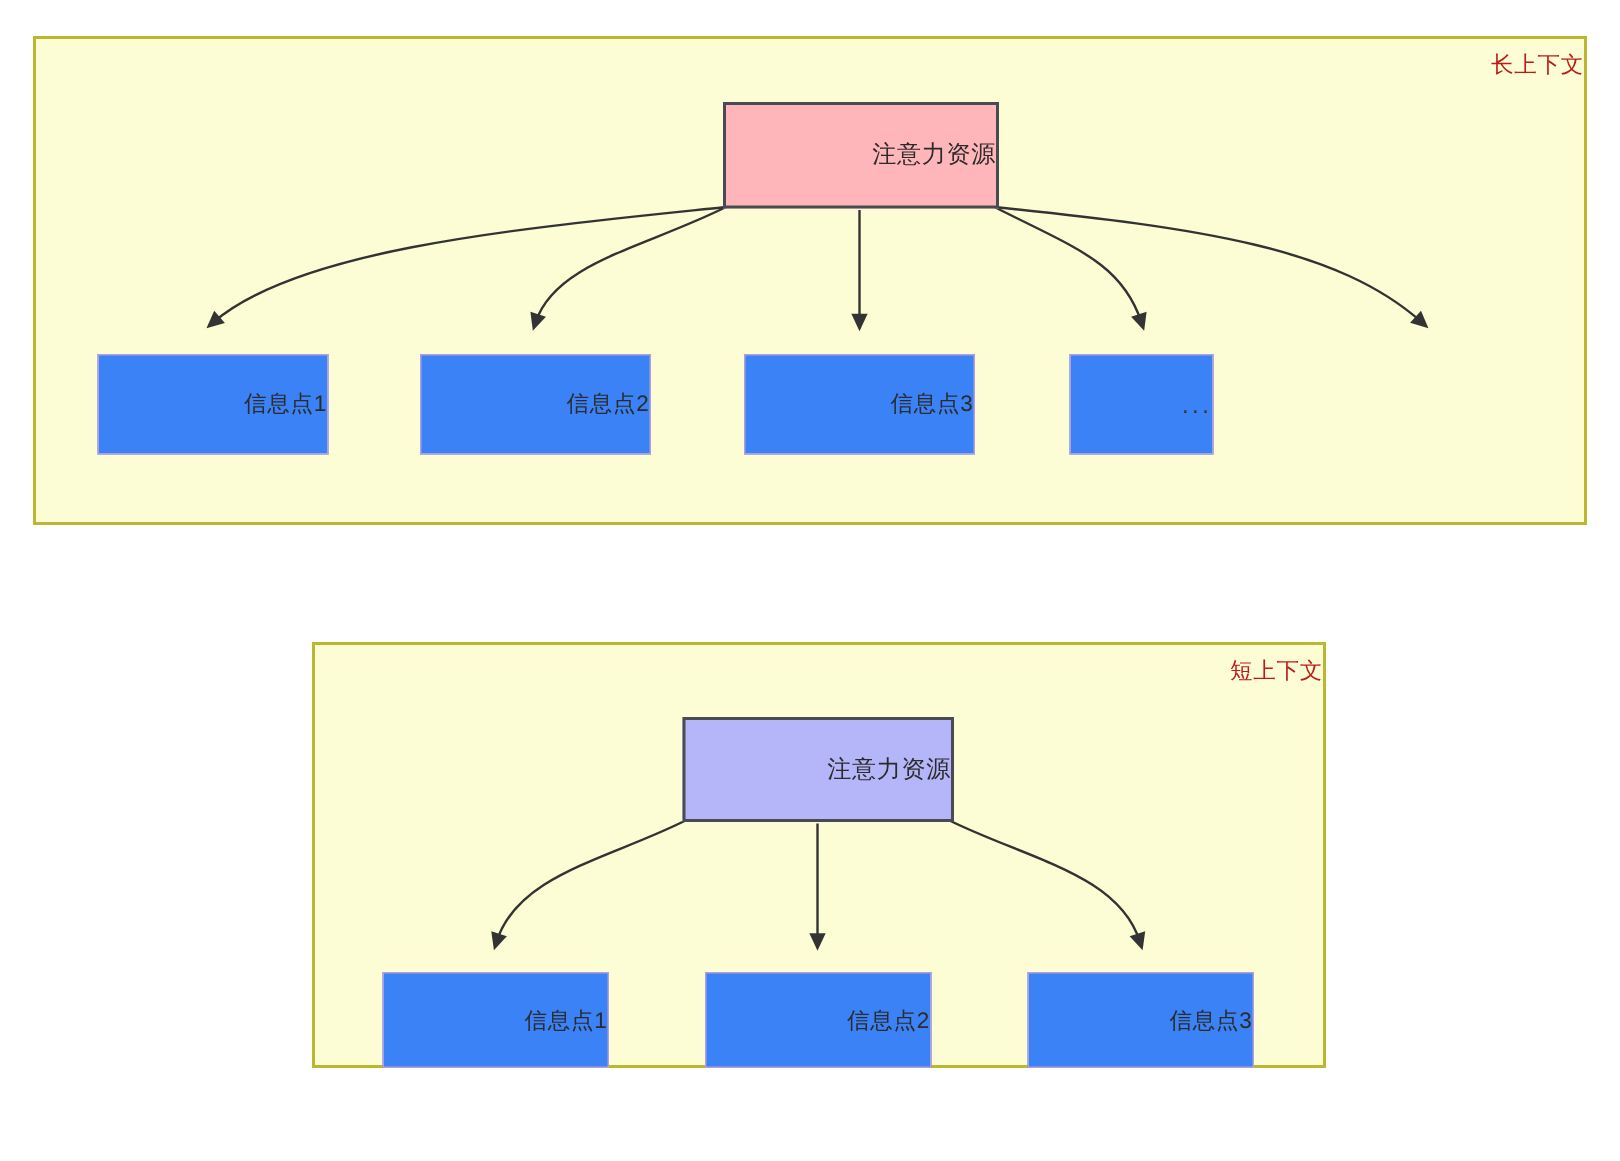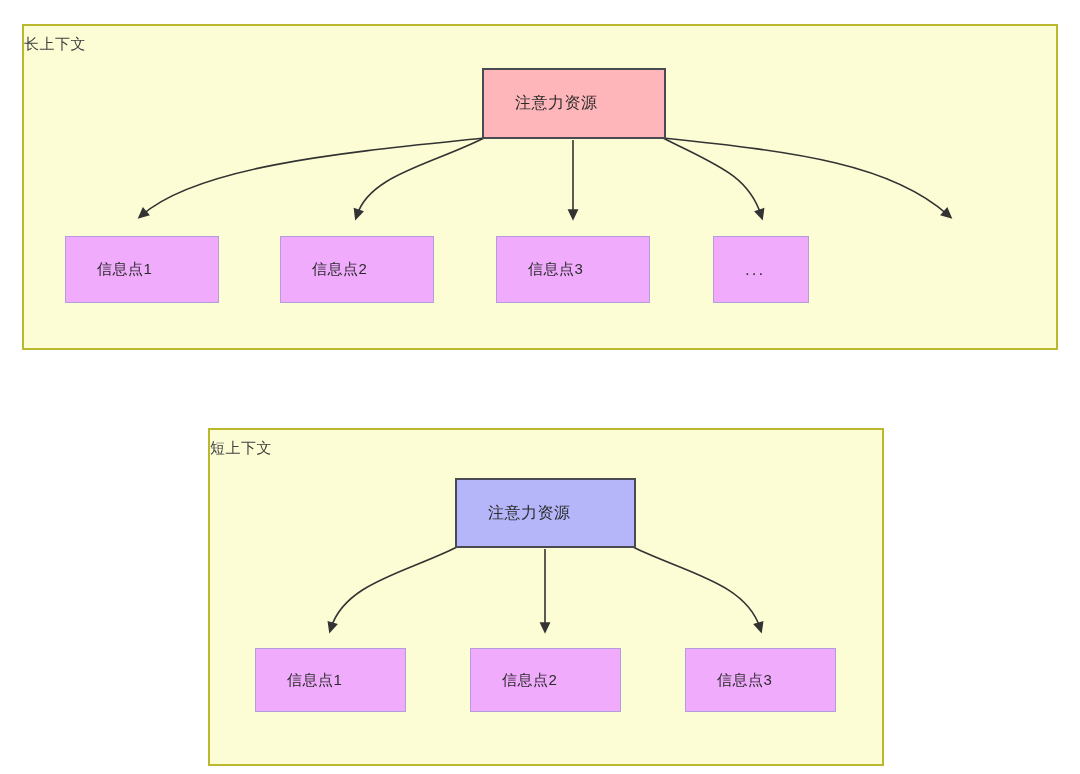--- a/index.html
+++ b/index.html
@@ -25,49 +25,49 @@
     position: absolute;
     background: #fdfdd5;
     border: 2px solid #b9b82f;
     box-sizing: border-box;
   }
   .panel-title {
     position: absolute;
     top: 8px;
     left: 0;
     right: 0;
-    text-align: left;
+    text-align: right;
     font-size: 15px;
-    color: #404040;
+    color: #b91c1c;
     letter-spacing: 0.5px;
     line-height: 20px;
   }
   
   .node {
     position: absolute;
     box-sizing: border-box;
     display: flex;
     align-items: center;
-    justify-content: flex-start;
+    justify-content: flex-end;
     font-size: 16px;
     color: #2b2b2b;
     letter-spacing: 0.5px;
     user-select: none;
     padding-left: 31px;
   }
   .node-root-pink {
     background: #ffb6ba;
     border: 2px solid #4a4a52;
   }
   .node-root-blue {
     background: #b5b5f9;
     border: 2px solid #4a4a52;
   }
   .node-leaf {
-    background: #f0abfc;
+    background: #3b82f6;
     border: 1.5px solid #b39ddb;
     font-size: 15px;
   }
   .node-leaf.ellipsis {
     font-size: 17px;
     letter-spacing: 2px;
     color: #3a3a3a;
   }
   
   .edges {
@@ -119,21 +119,21 @@
   <div class="node node-leaf" style="left:280px; top:236px; width:154px; height:67px;">
     <span>信息点2</span>
   </div>
   <div class="node node-leaf" style="left:496px; top:236px; width:154px; height:67px;">
     <span>信息点3</span>
   </div>
   <div class="node node-leaf ellipsis" style="left:713px; top:236px; width:96px; height:67px;">
     <span>...</span>
   </div>
 
-  <div class="panel" style="left:208px; top:428px; width:676px; height:338px;">
+  <div class="panel" style="left:208px; top:428px; width:676px; height:284px;">
     <div class="panel-title">短上下文</div>
   </div>
 
   <svg class="edges" width="1080" height="774" viewBox="0 0 1080 774">
     <defs>
       <marker id="arrowB" markerWidth="9" markerHeight="9" refX="4.2" refY="4.2" orient="auto" markerUnits="strokeWidth">
         <path d="M0.6,0.8 L7.8,4.2 L0.6,7.6 z" fill="#333333"></path>
       </marker>
     </defs>
 

